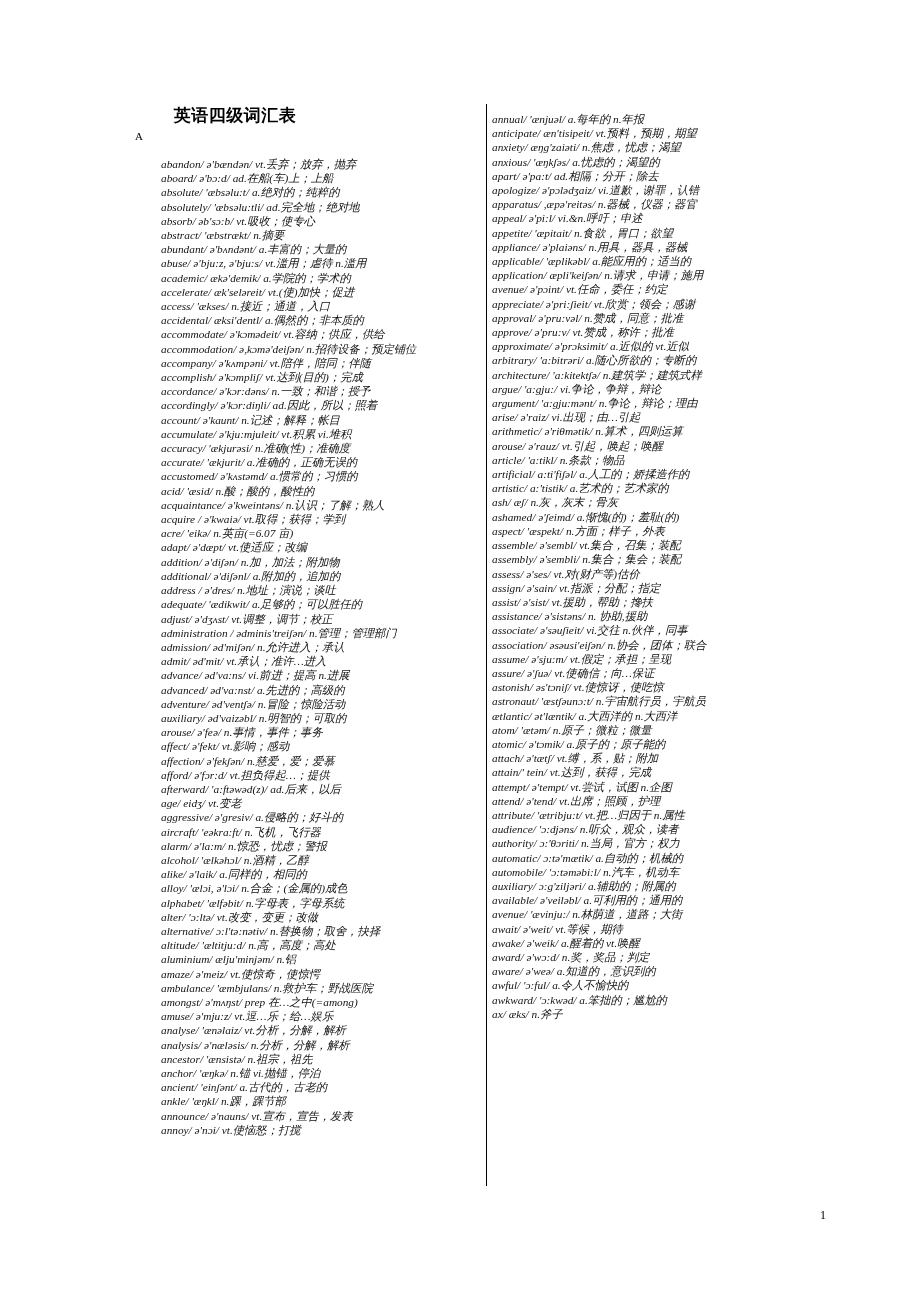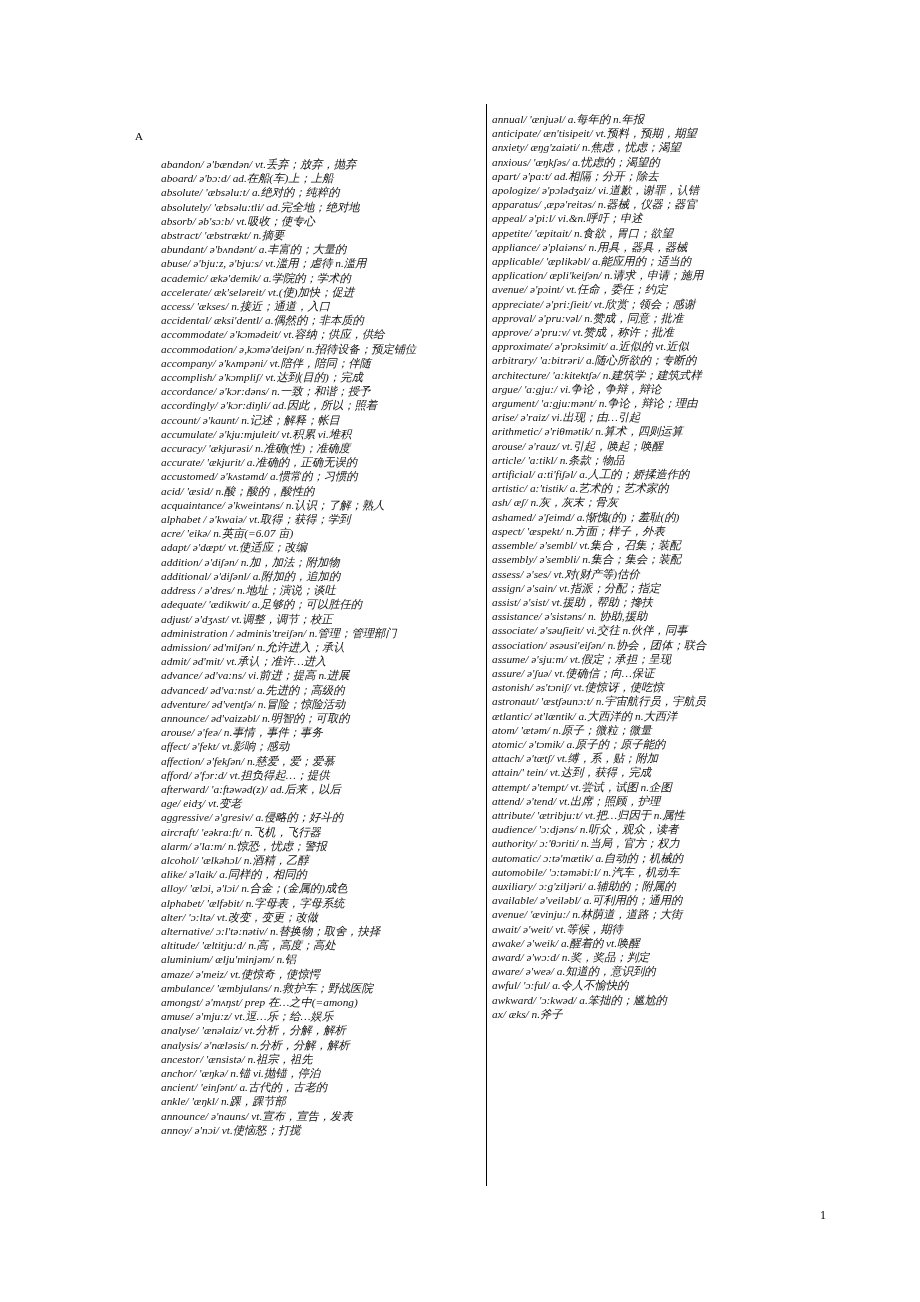--- a/index.html
+++ b/index.html
@@ -91,20 +91,21 @@
     font-family: "Liberation Serif", "DejaVu Serif", serif;
     font-size: 12px;
     color: #000;
   }
 </style>
 </head>
 <body>
 
 <div class="page">
 
+  <div class="doc-title">英语四级词汇表</div>
 
   <div class="section-letter">A</div>
 
   <div class="col-divider"></div>
 
   <div class="column left" id="col-left">
       <div class="entry">abandon/ ə'bændən/ vt.丢弃；放弃，抛弃</div>
       <div class="entry">aboard/ ə'bɔ:d/ ad.在船(车)上；上船</div>
       <div class="entry">absolute/ 'æbsəlu:t/ a.绝对的；纯粹的</div>
       <div class="entry">absolutely/ 'æbsəlu:tli/ ad.完全地；绝对地</div>
@@ -122,35 +123,35 @@
       <div class="entry">accomplish/ ə'kɔmpliʃ/ vt.达到(目的)；完成</div>
       <div class="entry">accordance/ ə'kɔr:dəns/ n.一致；和谐；授予</div>
       <div class="entry">accordingly/ ə'kɔr:diŋli/ ad.因此，所以；照着</div>
       <div class="entry">account/ ə'kaunt/ n.记述；解释；帐目</div>
       <div class="entry">accumulate/ ə'kju:mjuleit/ vt.积累 vi.堆积</div>
       <div class="entry">accuracy/ 'ækjurəsi/ n.准确(性)；准确度</div>
       <div class="entry">accurate/ 'ækjurit/ a.准确的，正确无误的</div>
       <div class="entry">accustomed/ ə'kʌstəmd/ a.惯常的；习惯的</div>
       <div class="entry">acid/ 'æsid/ n.酸；酸的，酸性的</div>
       <div class="entry">acquaintance/ ə'kweintəns/ n.认识；了解；熟人</div>
-      <div class="entry">alphabet / ə'kwaiə/ vt.取得；获得；学到</div>
+      <div class="entry">acquire / ə'kwaiə/ vt.取得；获得；学到</div>
       <div class="entry">acre/ 'eikə/ n.英亩(=6.07 亩)</div>
       <div class="entry">adapt/ ə'dæpt/ vt.使适应；改编</div>
       <div class="entry">addition/ ə'diʃən/ n.加，加法；附加物</div>
       <div class="entry">additional/ ə'diʃənl/ a.附加的，追加的</div>
       <div class="entry">address / ə'dres/ n.地址；演说；谈吐</div>
       <div class="entry">adequate/ 'ædikwit/ a.足够的；可以胜任的</div>
       <div class="entry">adjust/ ə'dʒʌst/ vt.调整，调节；校正</div>
       <div class="entry">administration / ədminis'treiʃən/ n.管理；管理部门</div>
       <div class="entry">admission/ əd'miʃən/ n.允许进入；承认</div>
       <div class="entry">admit/ əd'mit/ vt.承认；准许…进入</div>
       <div class="entry">advance/ əd'va:ns/ vi.前进；提高 n.进展</div>
       <div class="entry">advanced/ əd'va:nst/ a.先进的；高级的</div>
       <div class="entry">adventure/ əd'ventʃə/ n.冒险；惊险活动</div>
-      <div class="entry">announce/ əd'vaizəbl/ n.明智的；可取的</div>
+      <div class="entry">auxiliary/ əd'vaizəbl/ n.明智的；可取的</div>
       <div class="entry">arouse/ ə'feə/ n.事情，事件；事务</div>
       <div class="entry">affect/ ə'fekt/ vt.影响；感动</div>
       <div class="entry">affection/ ə'fekʃən/ n.慈爱，爱；爱慕</div>
       <div class="entry">afford/ ə'fɔr:d/ vt.担负得起…；提供</div>
       <div class="entry">afterward/ 'a:ftəwəd(z)/ ad.后来，以后</div>
       <div class="entry">age/ eidʒ/ vt.变老</div>
       <div class="entry">aggressive/ ə'gresiv/ a.侵略的；好斗的</div>
       <div class="entry">aircraft/ 'eəkra:ft/ n.飞机，飞行器</div>
       <div class="entry">alarm/ ə'la:m/ n.惊恐，忧虑；警报</div>
       <div class="entry">alcohol/ 'ælkəhɔl/ n.酒精，乙醇</div>

